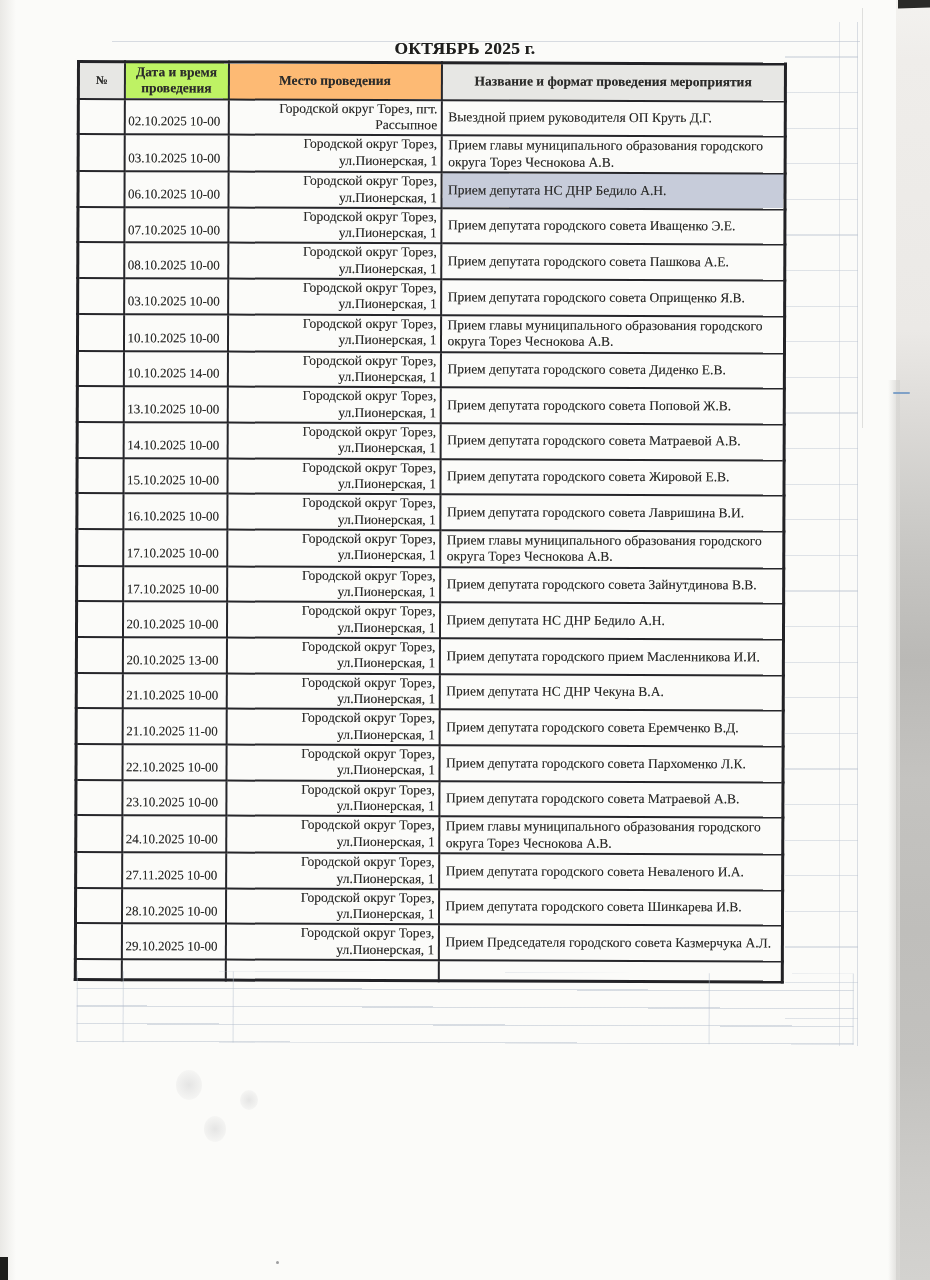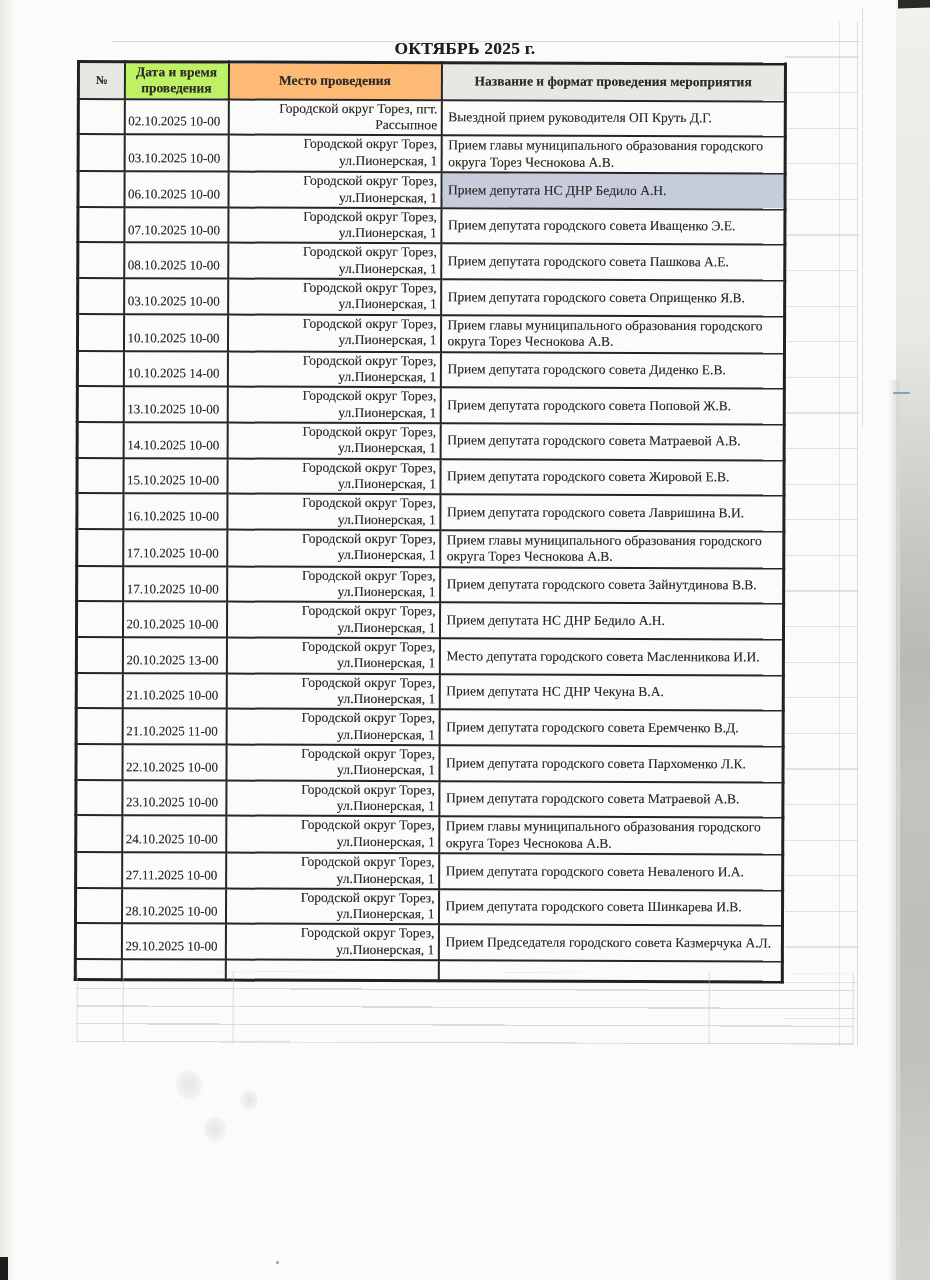--- a/index.html
+++ b/index.html
@@ -218,21 +218,21 @@
       <td class="c-date">20.10.2025 10-00</td>
       <td class="c-place">Городской округ Торез,
 ул.Пионерская, 1</td>
       <td class="c-event">Прием депутата НС ДНР Бедило А.Н.</td>
     </tr>
           <tr>
       <td class="c-num"></td>
       <td class="c-date">20.10.2025 13-00</td>
       <td class="c-place">Городской округ Торез,
 ул.Пионерская, 1</td>
-      <td class="c-event">Место депутата городского совета Масленникова И.И.</td>
+      <td class="c-event">Прием депутата городского прием Масленникова И.И.</td>
     </tr>
           <tr>
       <td class="c-num"></td>
       <td class="c-date">21.10.2025 10-00</td>
       <td class="c-place">Городской округ Торез,
 ул.Пионерская, 1</td>
       <td class="c-event">Прием депутата НС ДНР Чекуна В.А.</td>
     </tr>
           <tr>
       <td class="c-num"></td>

